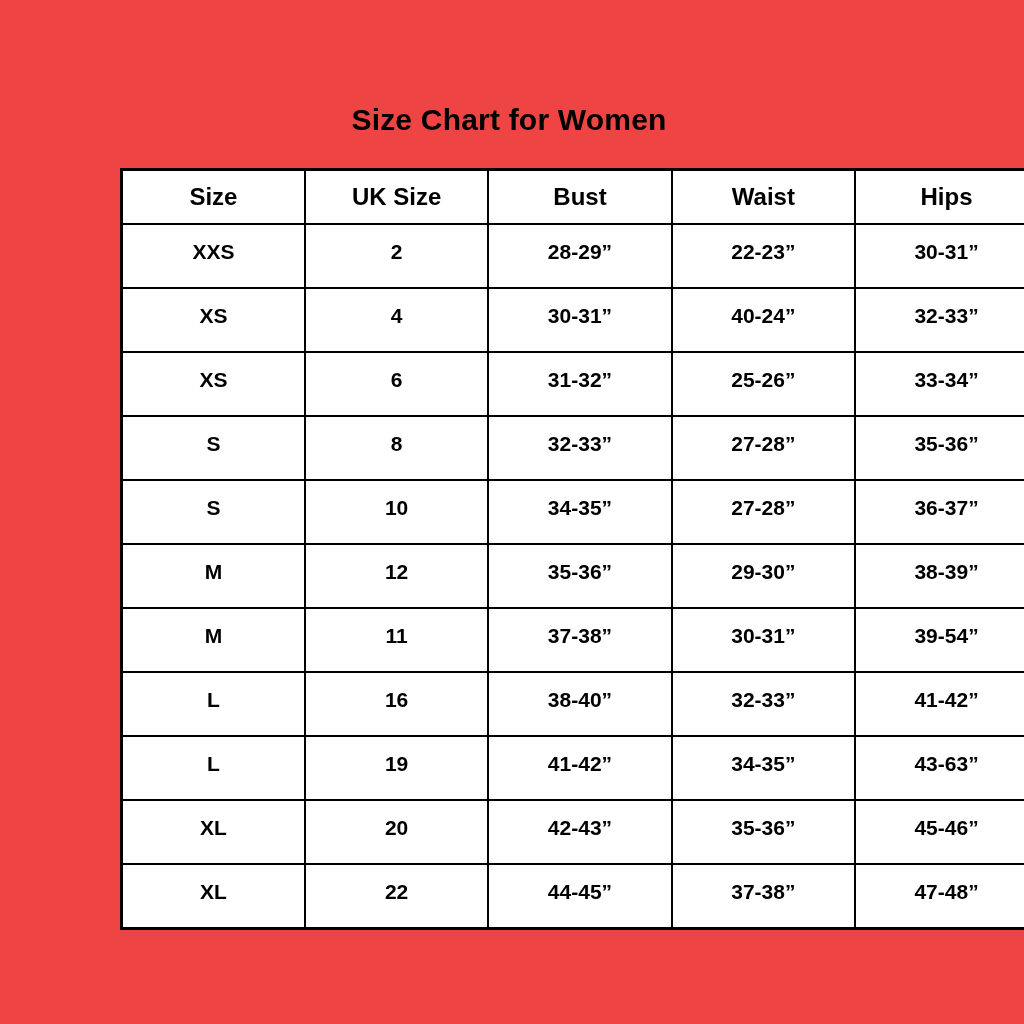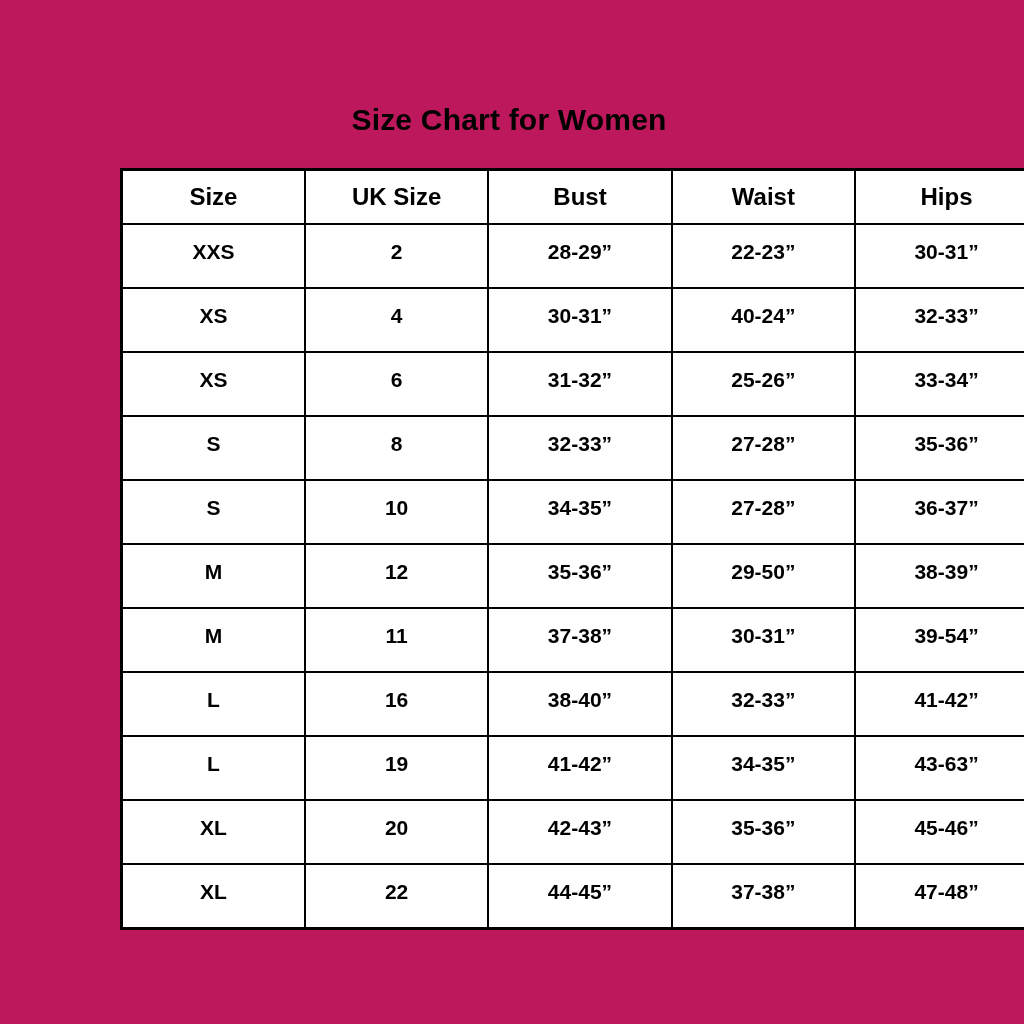--- a/index.html
+++ b/index.html
@@ -8,21 +8,21 @@
     background: #ffffff;
     width: 1024px;
     height: 1024px;
     font-family: "Liberation Sans", sans-serif;
     color: #000000;
   }
   .page {
     position: relative;
     width: 1024px;
     height: 1024px;
-    background: #be185d;
+    background: #ef4444;
   }
   .chart-title {
     position: absolute;
     top: 103px;
     left: 0;
     width: 1018px;
     text-align: center;
     font-size: 30px;
     font-weight: bold;
     letter-spacing: 0.2px;
@@ -108,21 +108,21 @@
           <td>S</td>
           <td>10</td>
           <td>34-35”</td>
           <td>27-28”</td>
           <td>36-37”</td>
         </tr>
         <tr>
           <td>M</td>
           <td>12</td>
           <td>35-36”</td>
-          <td>29-50”</td>
+          <td>29-30”</td>
           <td>38-39”</td>
         </tr>
         <tr>
           <td>M</td>
           <td>11</td>
           <td>37-38”</td>
           <td>30-31”</td>
           <td>39-54”</td>
         </tr>
         <tr>

